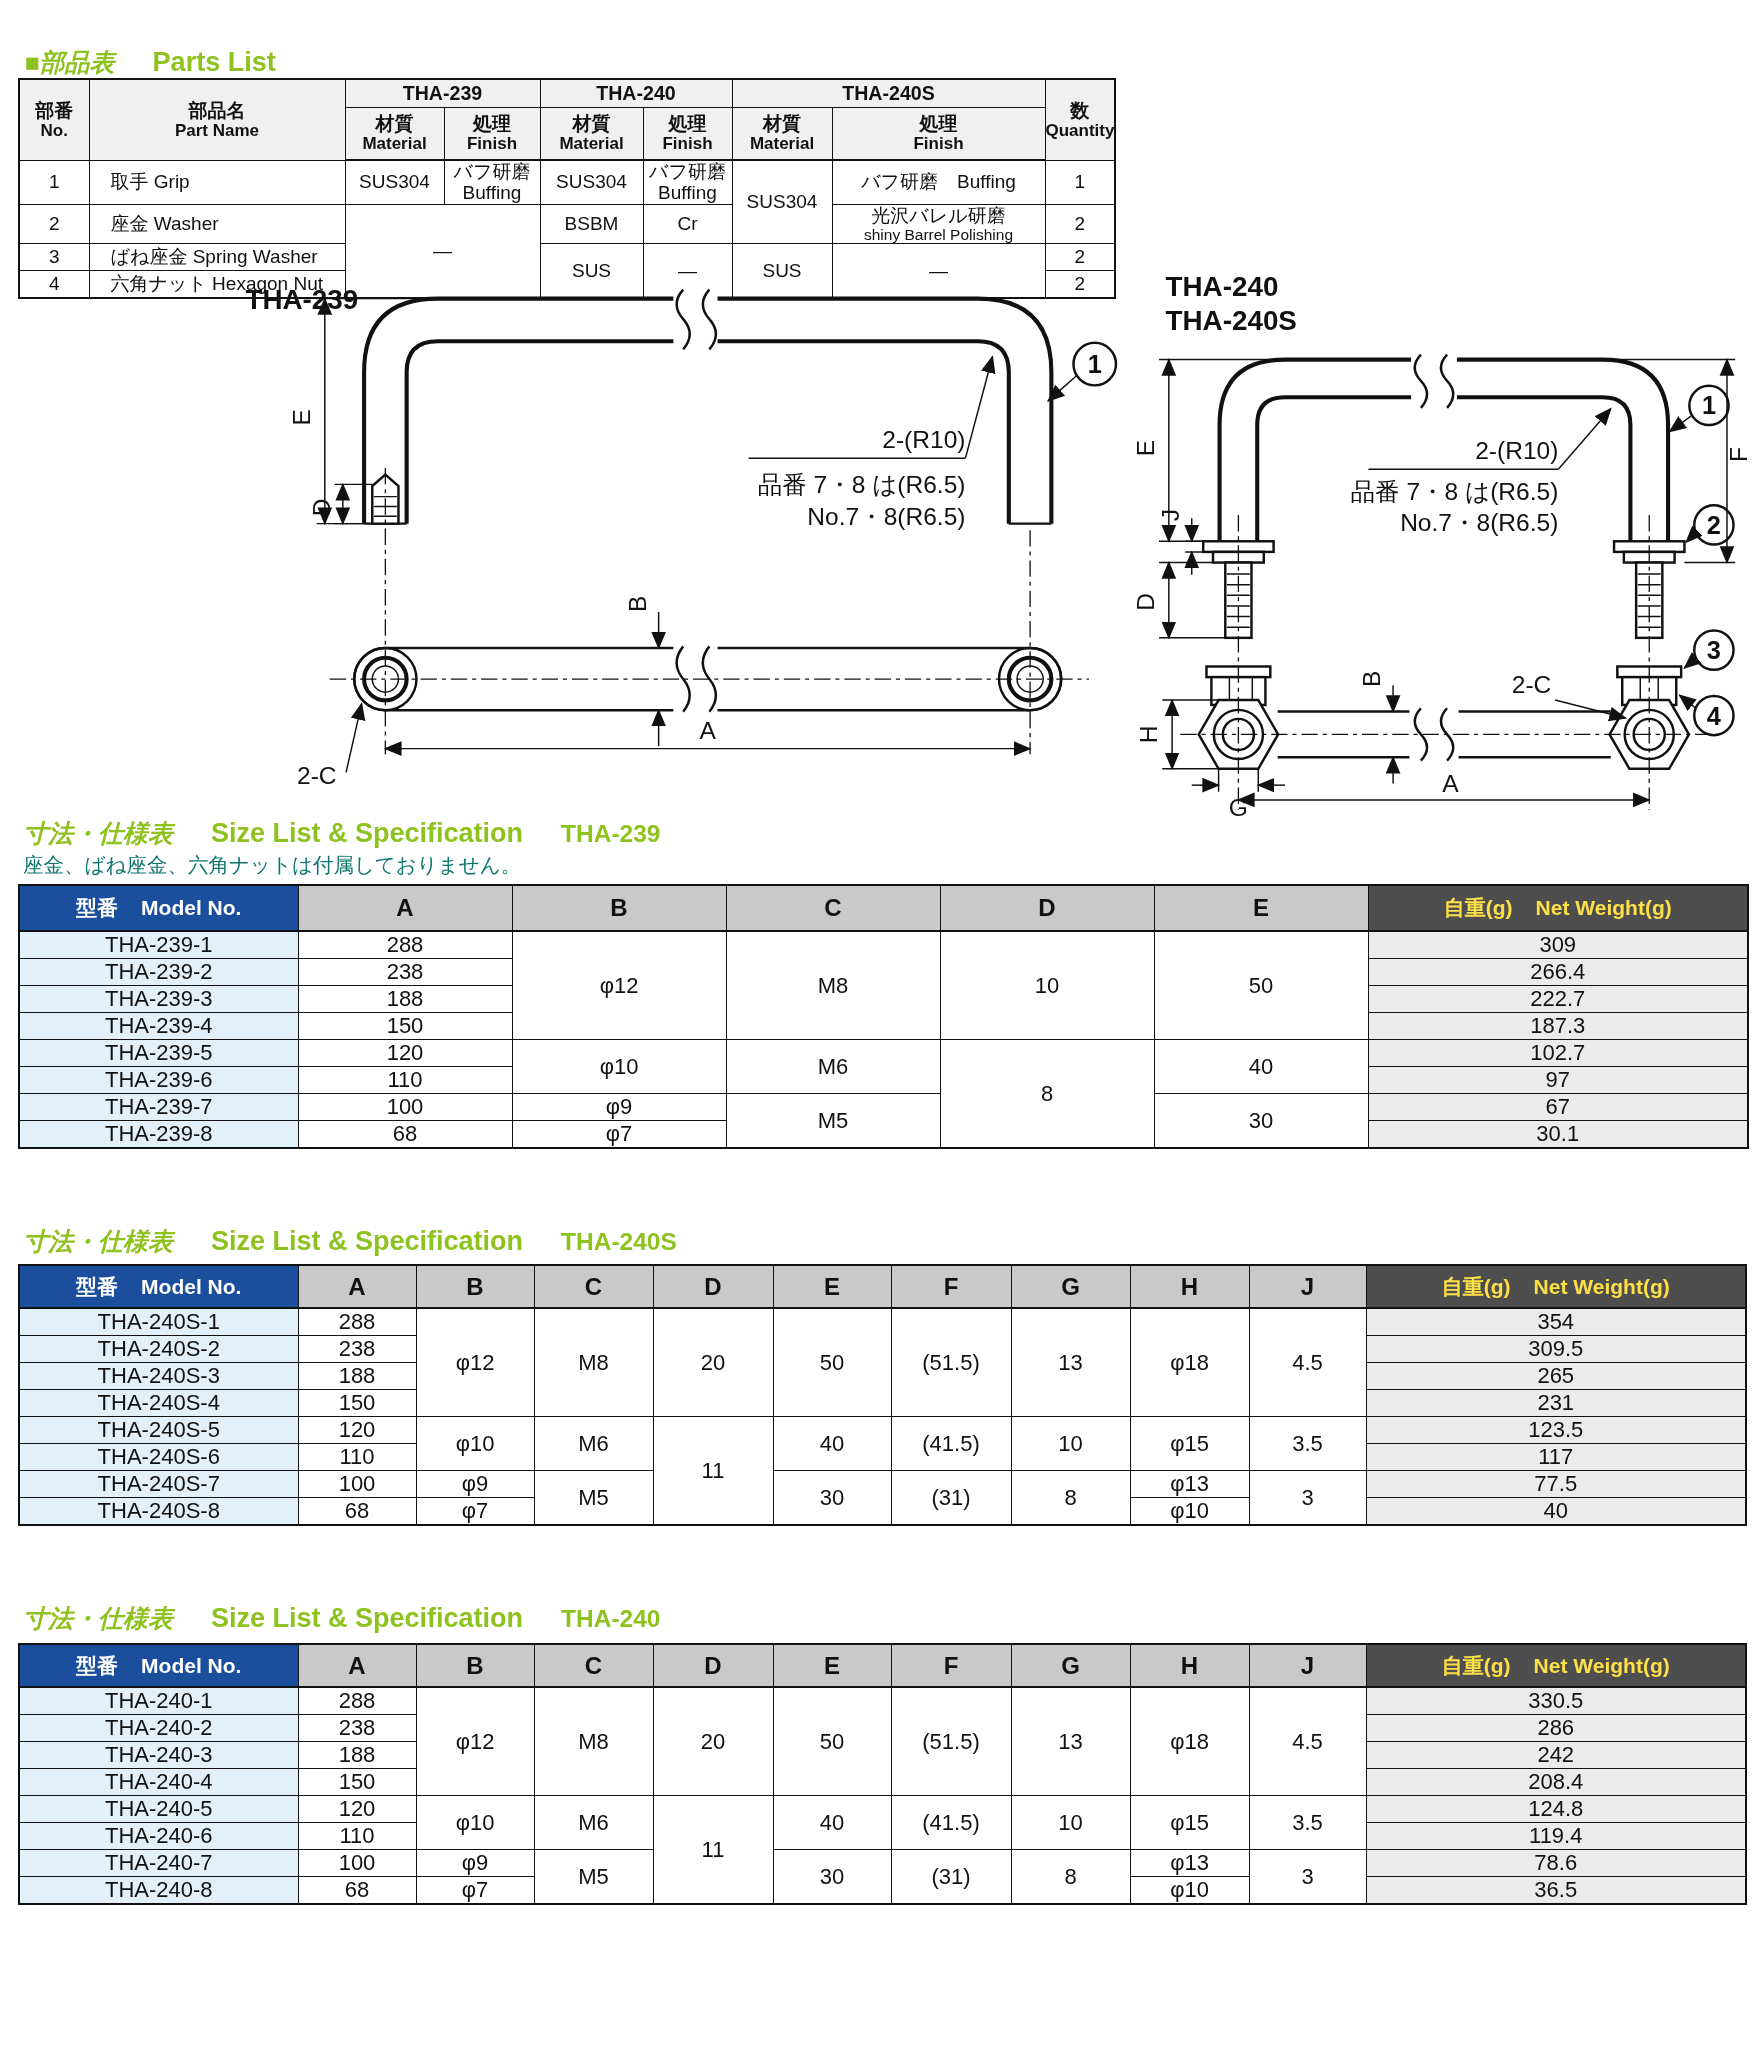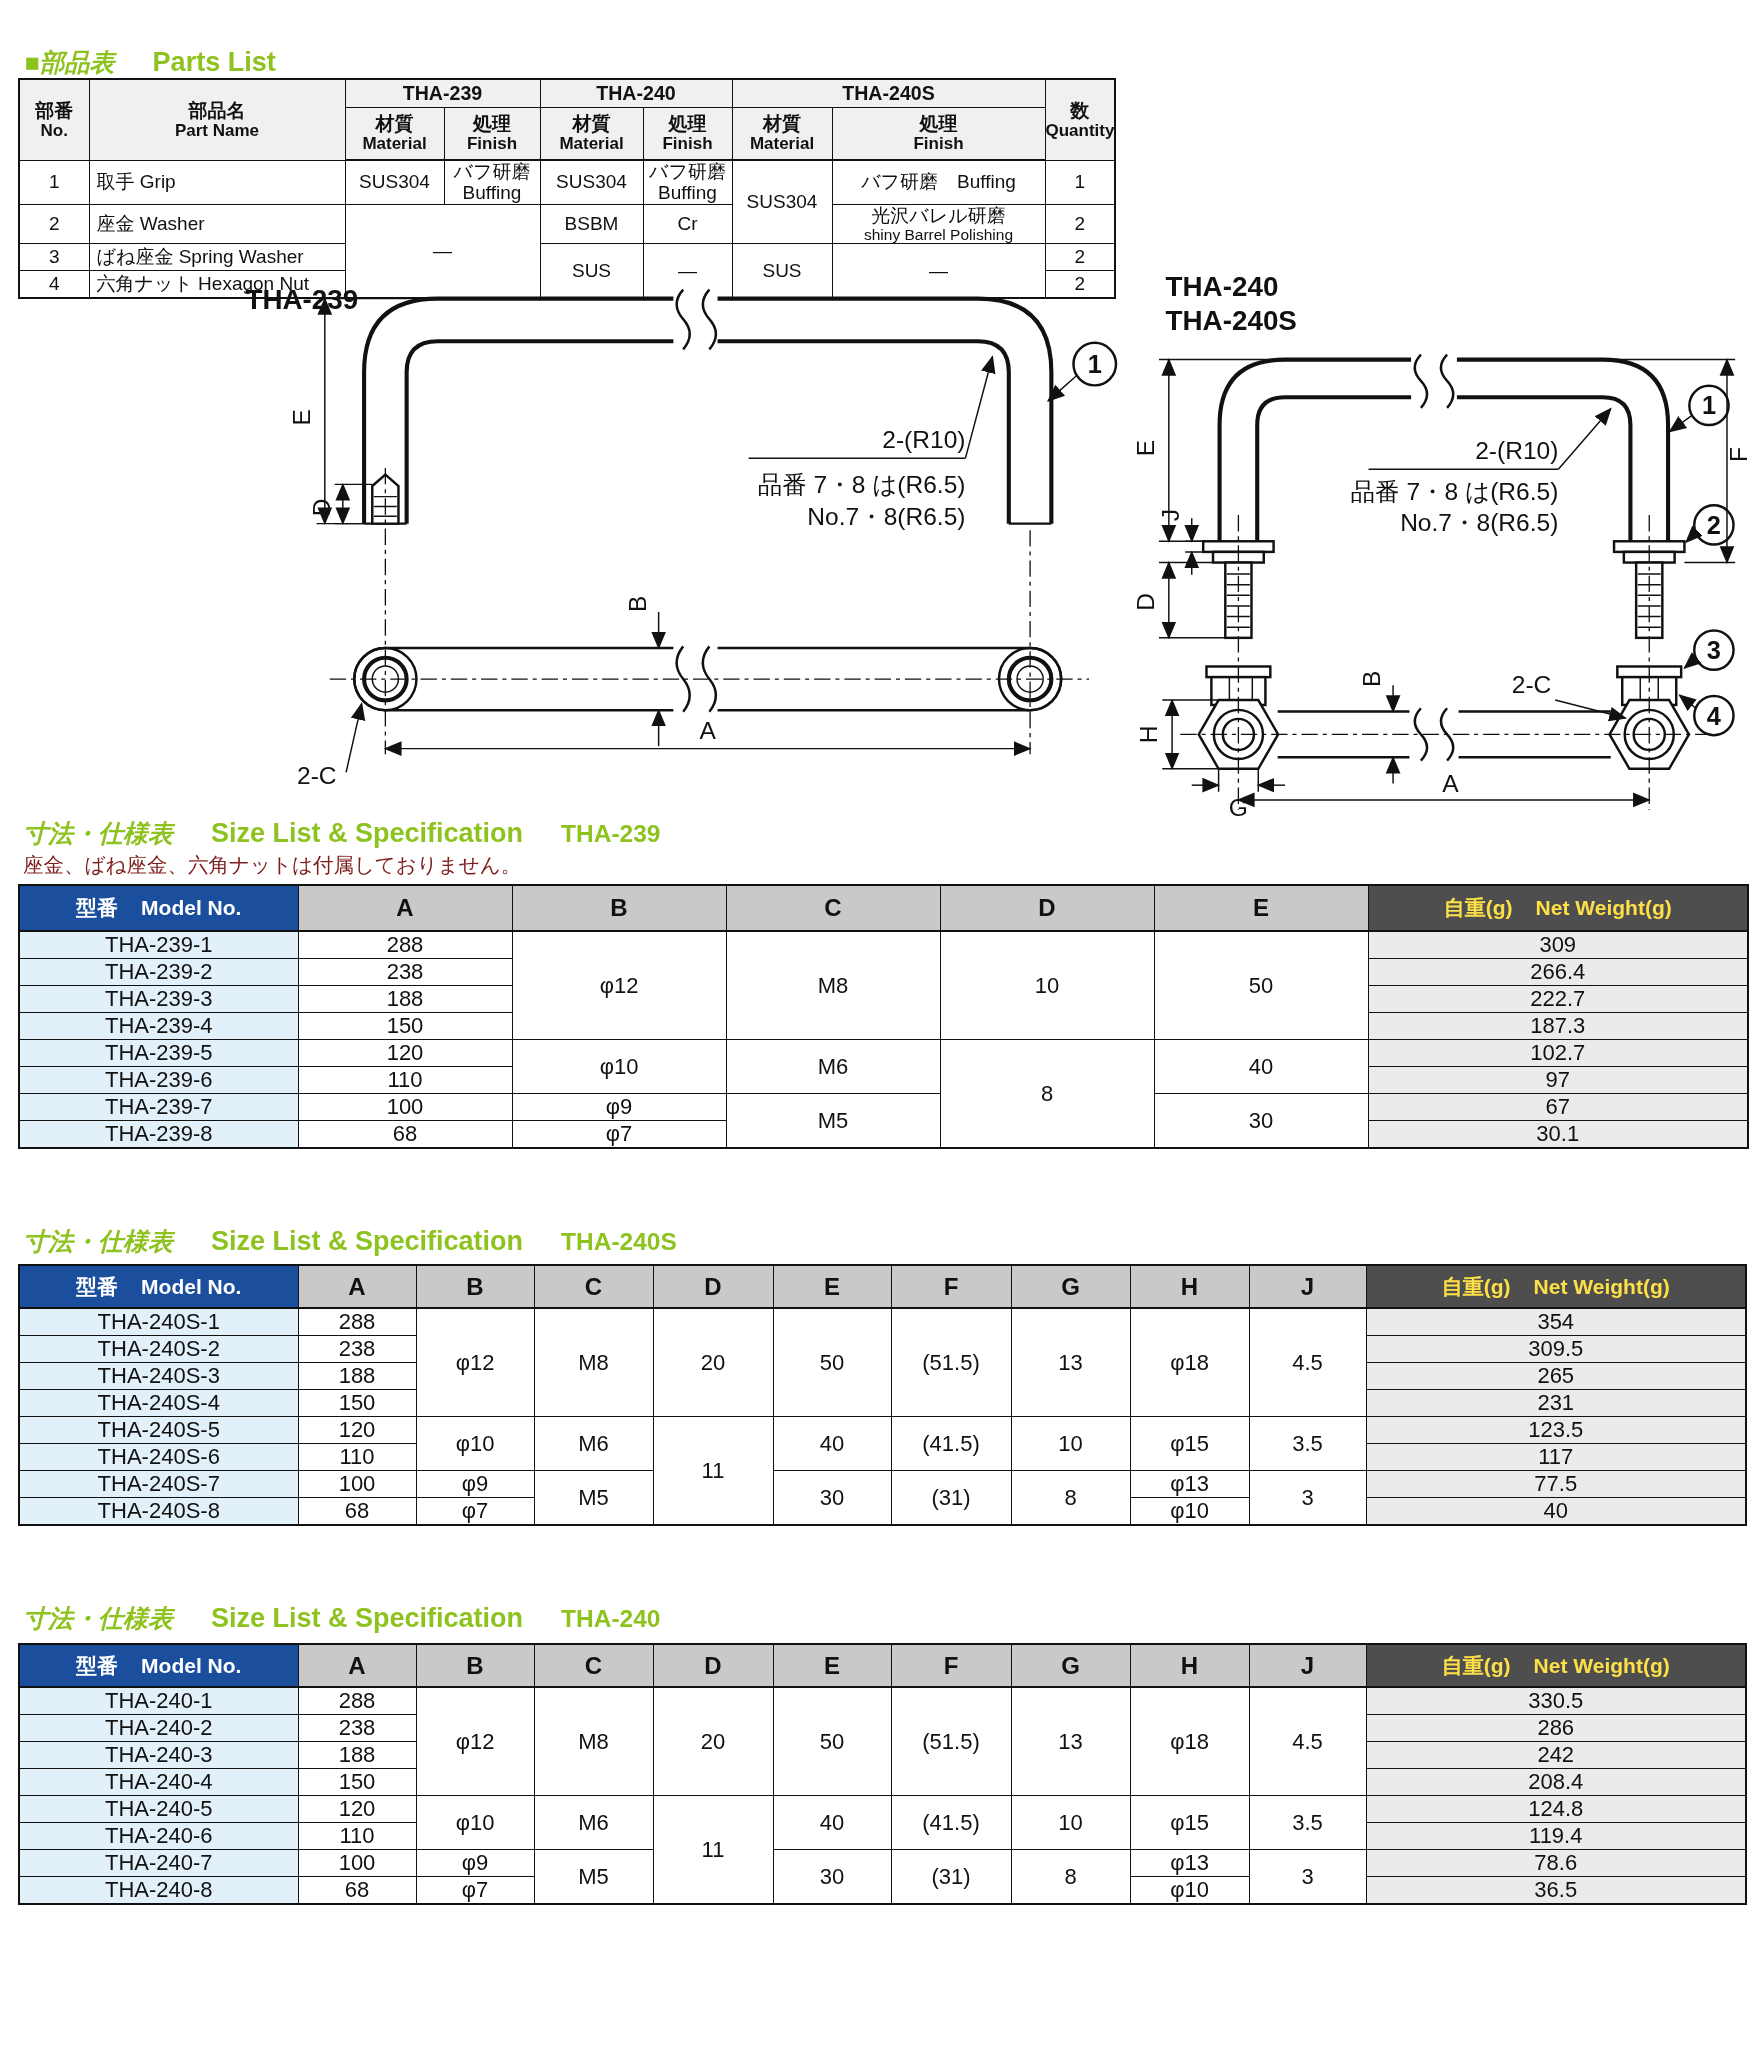--- a/index.html
+++ b/index.html
@@ -5,34 +5,34 @@
   html,body { margin:0; padding:0; background:#fff; }
   .page { position:relative; width:1763px; height:2069px; background:#ffffff;
           font-family:"Liberation Sans","DejaVu Sans",sans-serif; color:#111; overflow:hidden; }
 
   .heading { position:absolute; display:flex; align-items:baseline; gap:38px;
              color:#8dc21f; font-weight:bold; white-space:nowrap; }
   .heading .jp { font-size:25px;font-style:italic; }
   .heading .en { font-size:27px; }
   .heading .model { font-size:24.5px; }
 
-  .note { position:absolute; display:flex; gap:43px; font-size:20.5px; color:#7f1d1d; white-space:nowrap; }
+  .note { position:absolute; display:flex; gap:43px; font-size:20.5px; color:#0f766e; white-space:nowrap; }
 
   table { border-collapse:collapse; table-layout:fixed; position:absolute; background:#fff; }
 
   
   .parts { border:2.5px solid #111; }
   .parts th, .parts td { border:1.2px solid #111; text-align:center; vertical-align:middle;
                          padding:0; overflow:hidden; font-size:19px; }
   .parts thead th { background:#f0f0f0; font-weight:bold; }
   .parts thead tr.sub th { border-bottom:2.5px solid #111; }
   .parts .lines { line-height:1.12; }
   .parts .en2 { font-size:17px; font-weight:bold; }
   .parts .group { font-size:19.6px; }
-  .parts td.name { text-align:left; padding-left:7px; }
+  .parts td.name { text-align:left; padding-left:21px; }
   .parts .small-en { font-size:15.5px; }
 
   
   .spec { border:2.5px solid #111; }
   .spec th, .spec td { border-left:0.8px solid #111; border-right:0.8px solid #111;
                        border-top:1.6px solid #111; border-bottom:1.6px solid #111;
                        text-align:center; vertical-align:middle; padding:0; overflow:hidden; }
   .spec thead th { border-bottom:2.5px solid #111; }
   .spec .h-model { background:#1b4f9e; color:#fff; font-size:21px; font-weight:bold; }
   .spec .h-dim   { background:#c9c9c9; color:#111; font-size:24px; font-weight:bold; }

